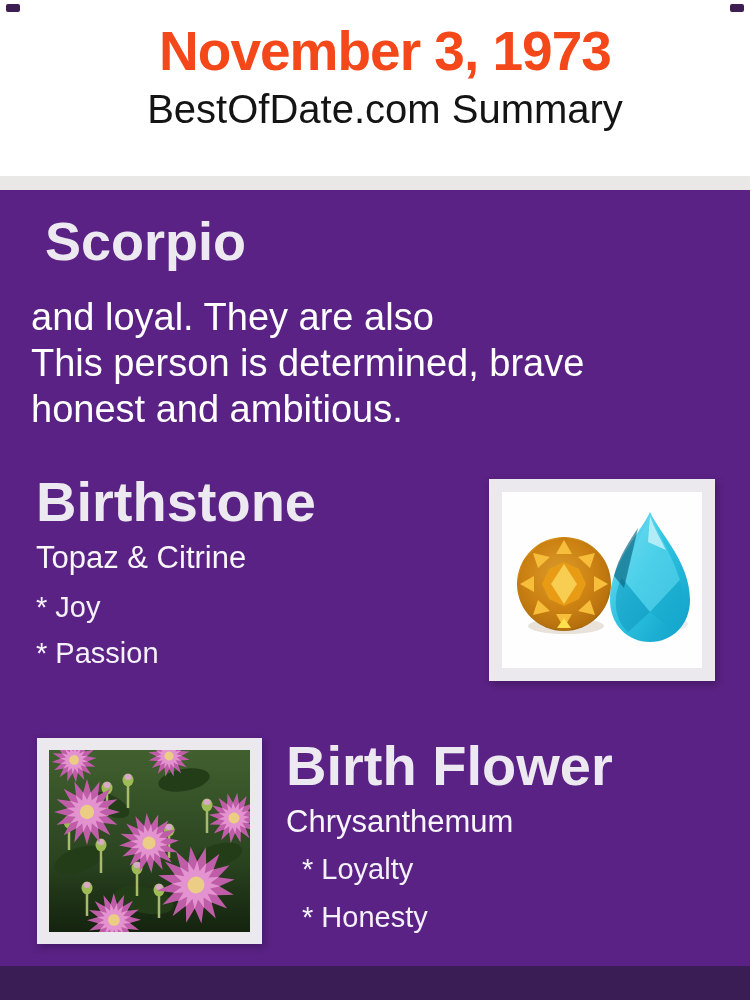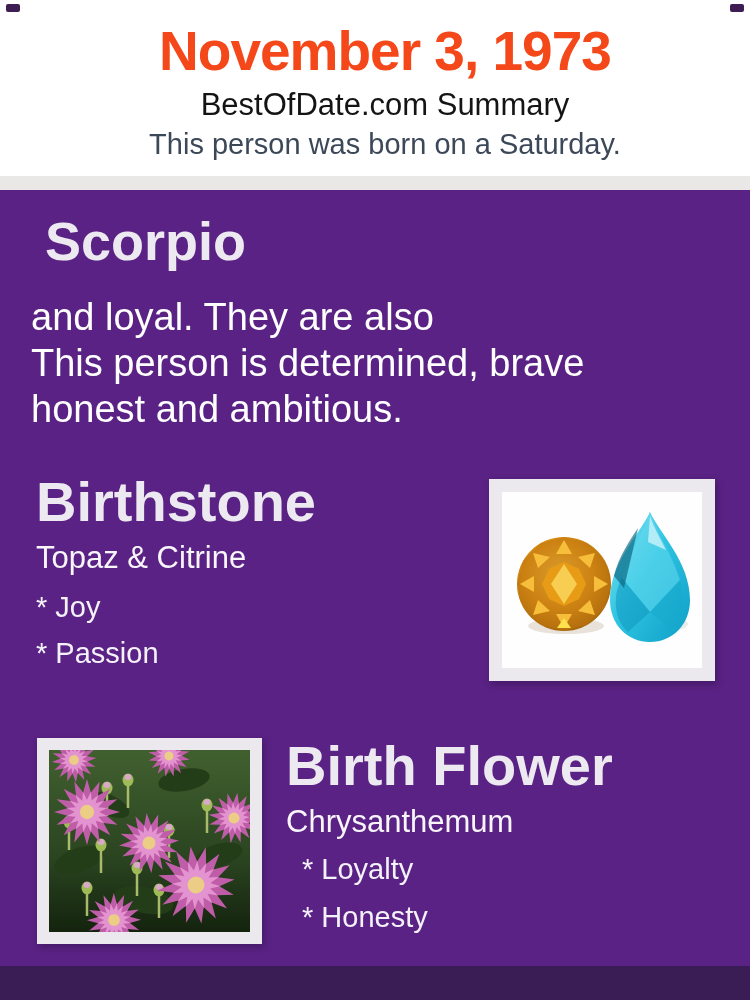--- a/index.html
+++ b/index.html
@@ -18,21 +18,21 @@
   .date-title {
     margin-top: 24px;
     font-size: 55px;
     font-weight: bold;
     color: #F5481A;
     line-height: 1.0;
     letter-spacing: -1px;
   }
   .site-summary {
     margin-top: 10px;
-    font-size: 31px;
+    font-size: 40px;
     font-weight: normal;
     color: #141414;
     line-height: 1.0;
   }
   .born-on {
     margin-top: 10px;
     font-size: 29px;
     color: #3C4858;
     line-height: 1.0;
   }
@@ -85,21 +85,20 @@
 </head>
 <body>
 
 <div class="card">
 
   <div class="header">
     <div class="corner-accent left"></div>
     <div class="corner-accent right"></div>
     <div class="date-title">November 3, 1973</div>
     <div class="site-summary">BestOfDate.com Summary</div>
-    <div class="born-on">This person was born on a Saturday.</div>
   </div>
 
   <div class="divider"></div>
 
   <div class="body-purple">
 
     <div class="zodiac-sign">Scorpio</div>
 
     <div class="zodiac-desc">
       <span>and loyal. They are also</span>

